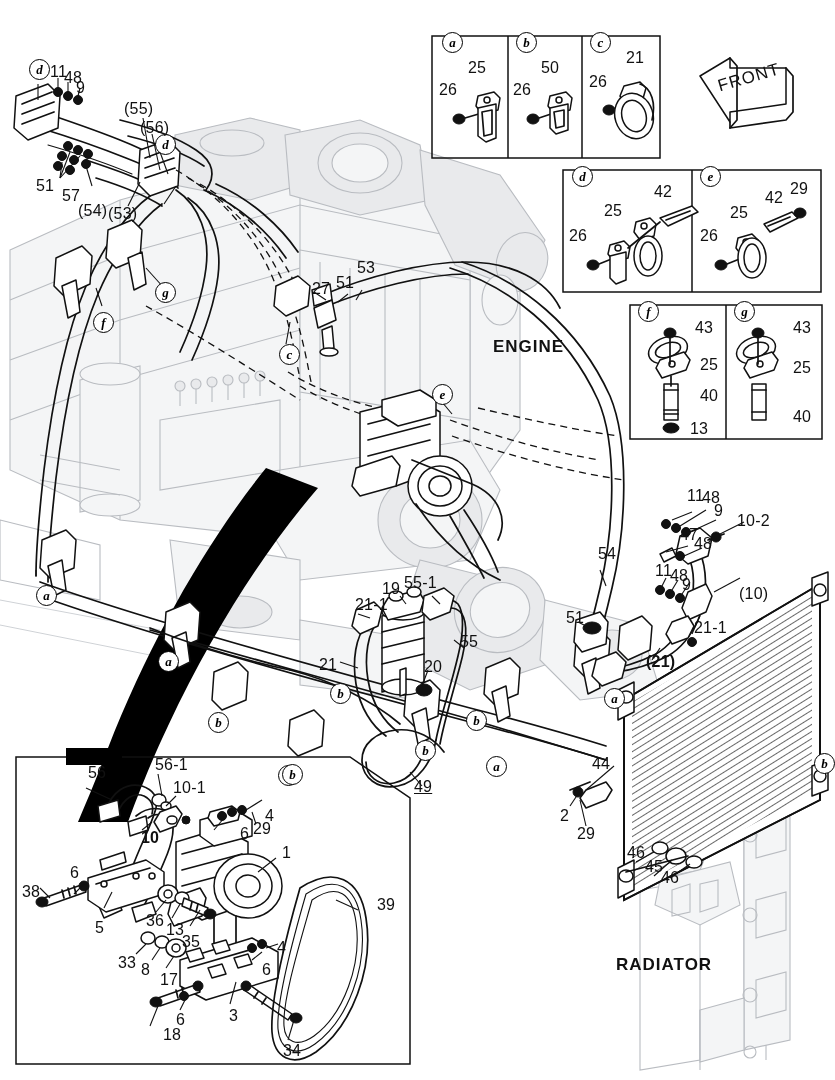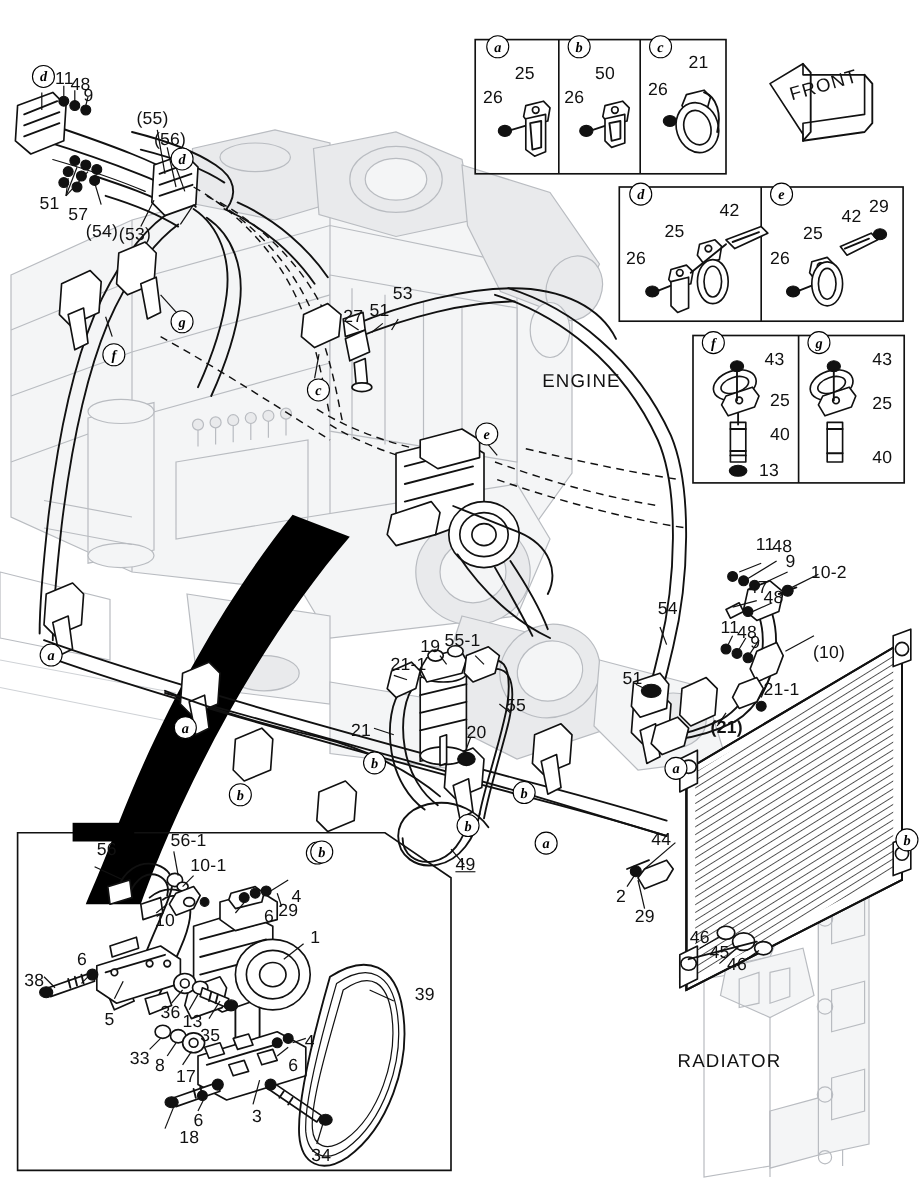--- a/index.html
+++ b/index.html
@@ -3,21 +3,21 @@
 <meta charset="utf-8">
 <style>
   html,body{margin:0;padding:0;background:#fff;}
   body{width:835px;height:1080px;position:relative;overflow:hidden;
        font-family:"Liberation Sans",sans-serif;color:#000;}
   #stage{position:absolute;inset:0;width:835px;height:1080px;}
   #stage svg{position:absolute;left:0;top:0;}
   .lbl{position:absolute;font-family:"Liberation Sans",sans-serif;
        font-size:16px;font-weight:400;color:#111;white-space:nowrap;
        letter-spacing:.2px;line-height:1;}
-  .lbl.big{font-size:17px;letter-spacing:1px;}
+  .lbl.big{font-size:17px;letter-spacing:1px;font-weight:bold;}
   .circ{position:absolute;width:19px;height:19px;border:1.5px solid #000;
         border-radius:50%;background:#fff;font-size:13px;font-style:italic;
         font-family:"Liberation Serif",serif;display:flex;align-items:center;
         justify-content:center;font-weight:700;color:#000;}
 </style>
 </head>
 <body>
 
 <div id="stage">
 
@@ -660,21 +660,21 @@
 <div class="lbl" style="left:560px;top:808px;">2</div>
 <div class="lbl" style="left:577px;top:826px;">29</div>
 <div class="lbl" style="left:627px;top:845px;">46</div>
 <div class="lbl" style="left:645px;top:859px;text-align:right;">45</div>
 <div class="lbl" style="left:661px;top:870px;">46</div>
 <div class="lbl big" style="left:616px;top:956px;">RADIATOR</div>
 
 <div class="lbl" style="left:88px;top:765px;">56</div>
 <div class="lbl" style="left:155px;top:757px;text-align:right;">56-1</div>
 <div class="lbl" style="left:173px;top:780px;">10-1</div>
-<div class="lbl" style="left:141px;top:830px;">10</div>
+<div class="lbl" style="left:141px;top:830px;font-weight:bold;">10</div>
 <div class="lbl" style="left:265px;top:808px;">4</div>
 <div class="lbl" style="left:253px;top:821px;">29</div>
 <div class="lbl" style="left:240px;top:826px;">6</div>
 <div class="lbl" style="left:282px;top:845px;">1</div>
 <div class="lbl" style="left:367px;top:897px;margin-left:10px;">39</div>
 <div class="lbl" style="left:70px;top:865px;">6</div>
 <div class="lbl" style="left:22px;top:884px;">38</div>
 <div class="lbl" style="left:95px;top:920px;">5</div>
 <div class="lbl" style="left:146px;top:913px;">36</div>
 <div class="lbl" style="left:166px;top:922px;">13</div>

